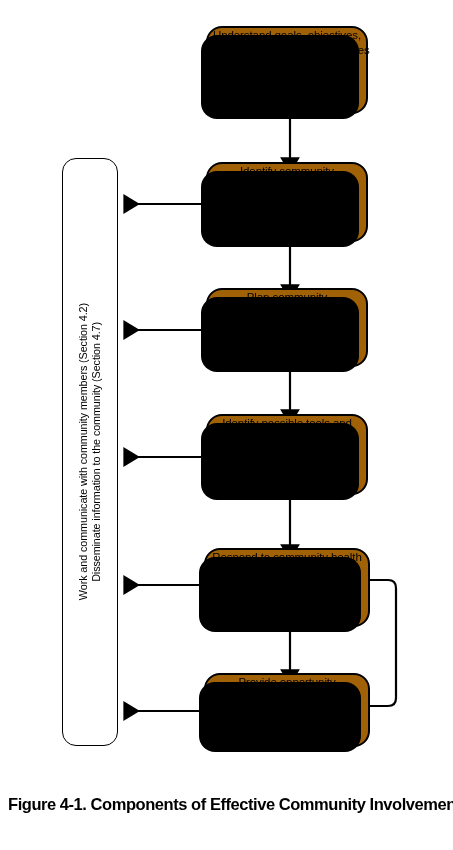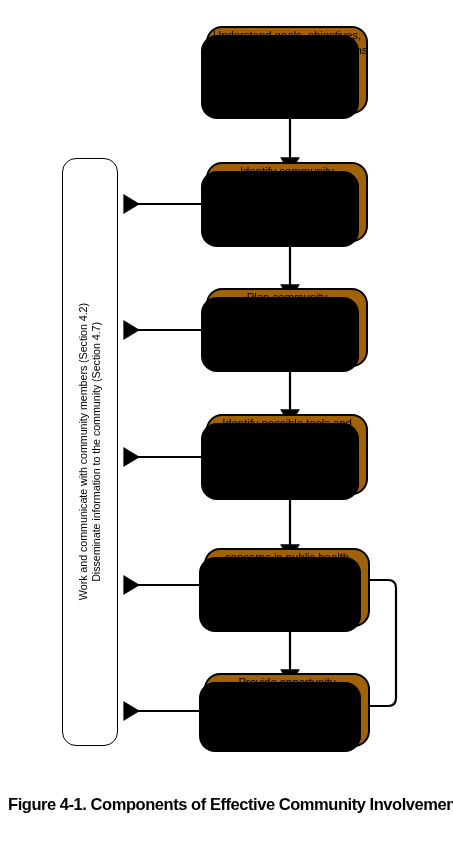--- a/index.html
+++ b/index.html
@@ -166,21 +166,21 @@
       <line x1="126" y1="711" x2="202" y2="711" marker-start="url(#arrow-left)" marker-end="url(#arrow-right)"></line>
     </g>
 
     <g stroke="#000000" stroke-width="2.2" fill="none">
       <path d="M 368 706 L 388 706 Q 396 706 396 698 L 396 588 Q 396 580 388 580 L 362 580" marker-end="url(#arrow-left)"></path>
     </g>
   </svg>
 
   <div class="node" style="left:206px; top:26px; width:162px; height:88px;">
     <span class="line">Understand goals, objectives,</span>
-    <span class="line">and responsibilities for concerns</span>
+    <span class="line">and responsibilities for objectives</span>
     <span class="line">community involvement</span>
     <span class="sect">(Section 4.1)</span>
   </div>
 
   <div class="node" style="left:206px; top:162px; width:162px; height:80px;">
     <span class="line">Identify community</span>
     <span class="line">concerns and interest</span>
     <span class="sect">(See Chapter 3)</span>
   </div>
 
@@ -191,20 +191,21 @@
   </div>
 
   <div class="node" style="left:206px; top:414px; width:162px; height:81px;text-decoration:underline;">
     <span class="line">Identify possible tools and</span>
     <span class="line">implement community</span>
     <span class="line">involvement activities</span>
     <span class="sect">(Section 4.4 and 4.5)</span>
   </div>
 
   <div class="node" style="left:204px; top:548px; width:166px; height:79px;">
+    <span class="line">Respond to community health</span>
     <span class="line">concerns in public health</span>
     <span class="line">assessment documents</span>
     <span class="sect">(Section 4.6)</span>
   </div>
 
   <div class="node" style="left:204px; top:673px; width:166px; height:74px;">
     <span class="line">Provide opportunity</span>
     <span class="line">for public comment</span>
     <span class="sect">(Section 4.7)</span>
   </div>

